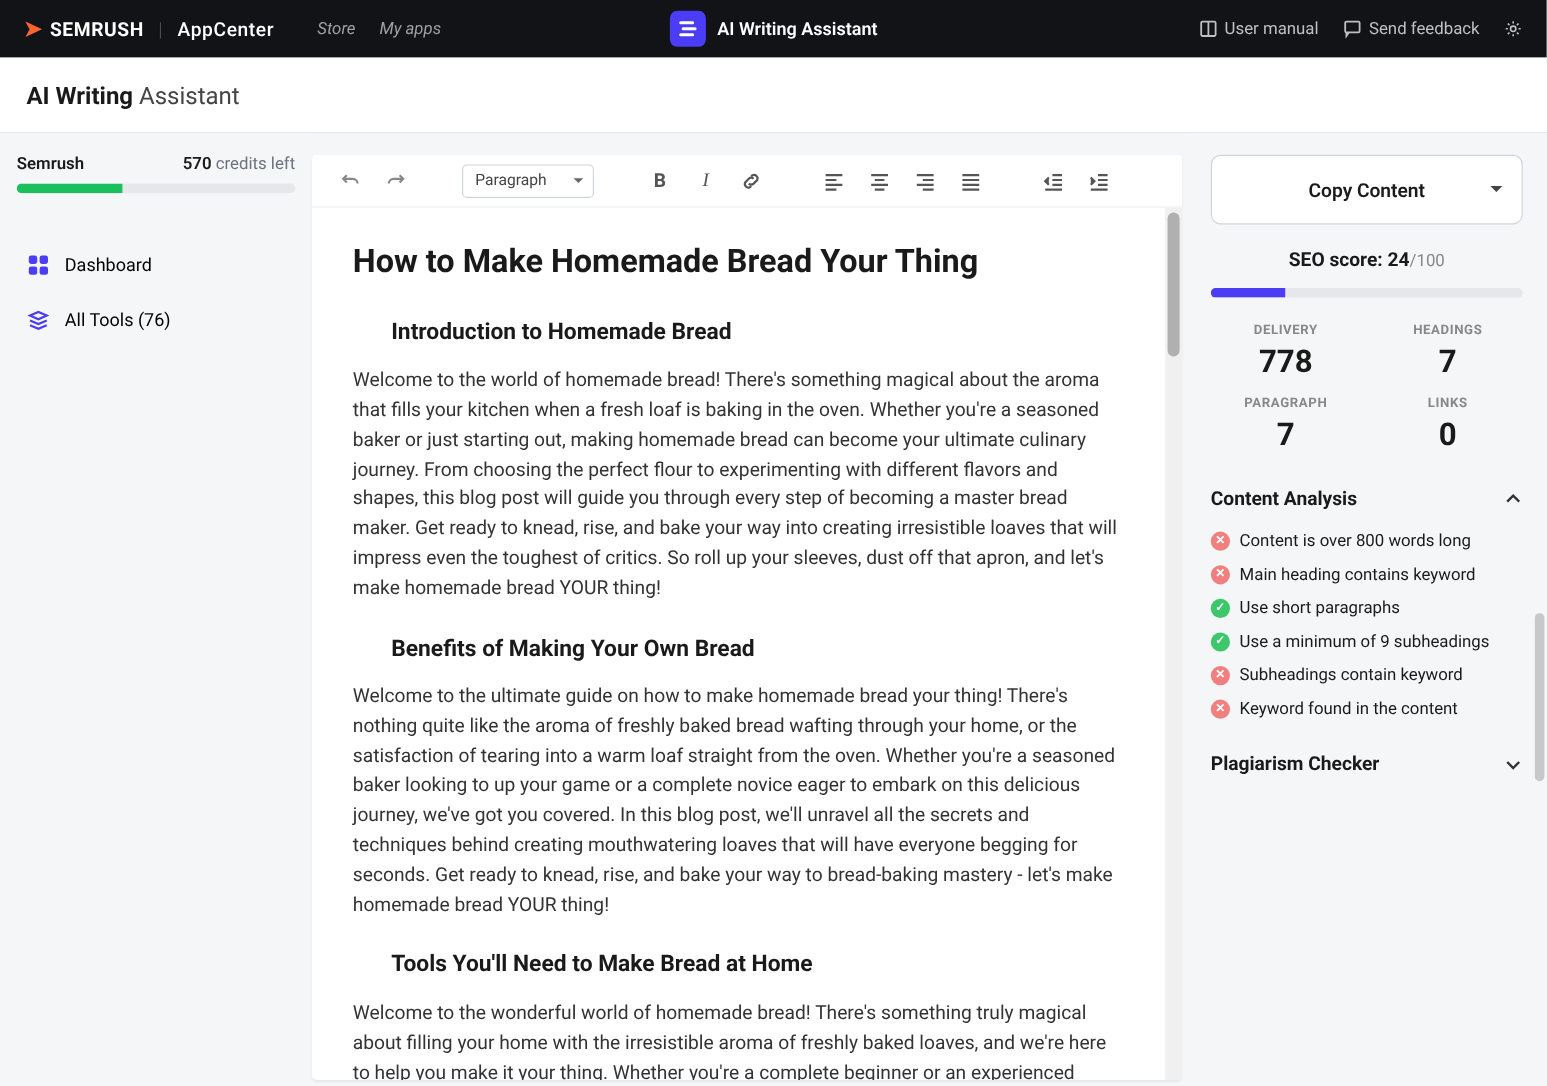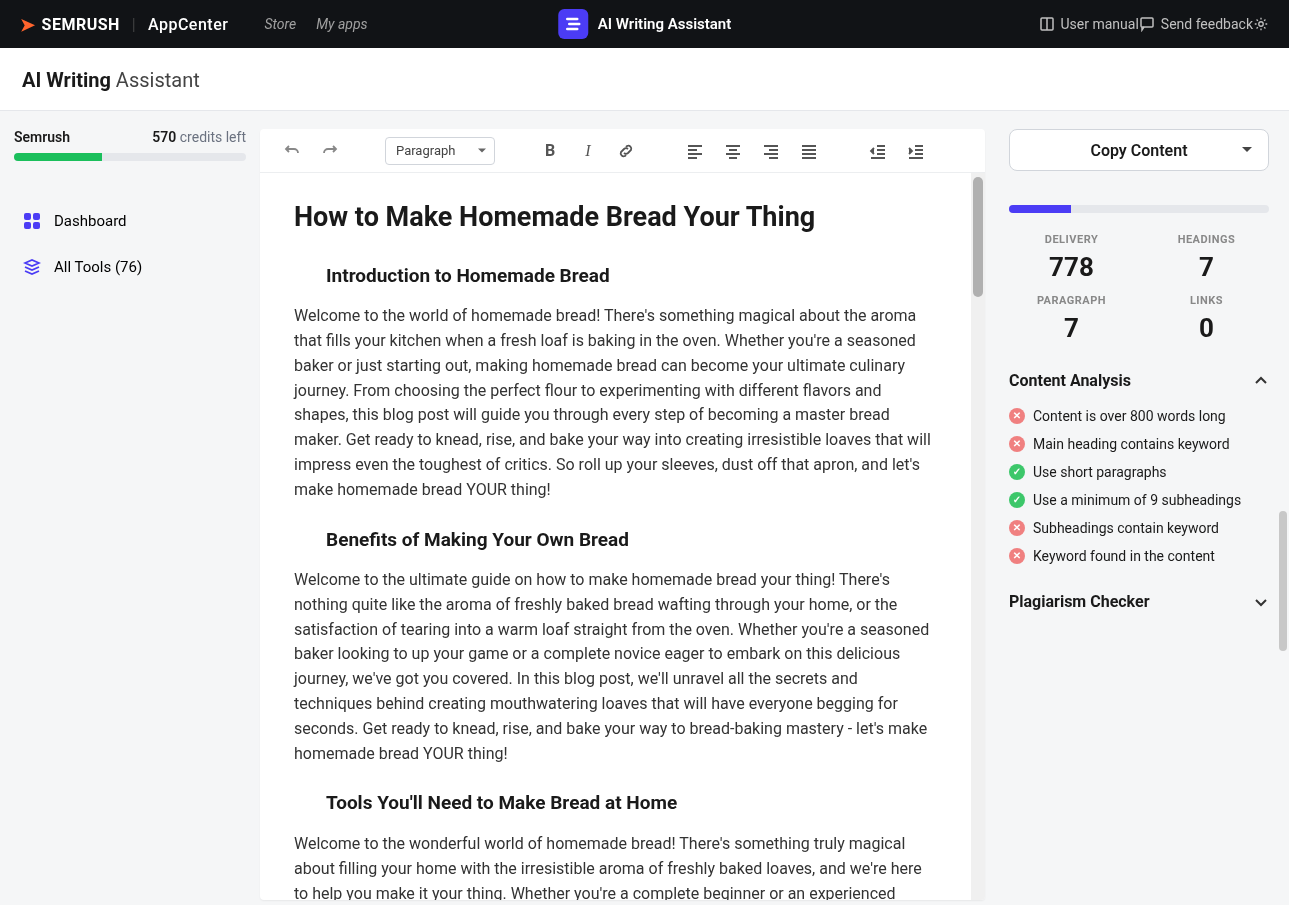--- a/index.html
+++ b/index.html
@@ -9,21 +9,21 @@
   .topbar { background: #111316; color: #fff; height: 48px; display: flex; align-items: center; padding: 0 20px; gap: 16px; }
   .brand { display: flex; align-items: center; gap: 6px; font-weight: 700; font-size: 16px; letter-spacing: 0.5px; }
   .brand .fire { color: #ff642d; font-size: 18px; }
   .brand .divider { color: #555; margin: 0 6px; font-weight: 300; }
   .brand .appcenter { font-weight: 500; }
   .topnav { display: flex; gap: 20px; margin-left: 20px; font-style: italic; }
   .topnav a { color: #a0a0a0; text-decoration: none; font-size: 14px; }
   .topcenter { position: absolute; left: 50%; transform: translateX(-50%); display: flex; align-items: center; gap: 10px; }
   .appicon { width: 30px; height: 30px; background: #4b3cf5; border-radius: 6px; display: flex; align-items: center; justify-content: center; color: #fff; font-weight: 700; font-size: 16px; }
   .appname { color: #fff; font-weight: 600; font-size: 15px; }
-  .topright { margin-left: auto; display: flex; align-items: flex-end; color: #c0c0c0; font-size: 14px; }
+  .topright { margin-left: auto; display: flex; align-items: flex-end; gap: 20px; color: #c0c0c0; font-size: 14px; }
   .topright .item { display: flex; align-items: center; gap: 6px; cursor: pointer; }
   .icon16 { width: 16px; height: 16px; display: inline-flex; align-items: center; justify-content: center; }
   
   
   .subheader { background: #fff; border-bottom: 1px solid #e5e7eb; padding: 20px 22px 18px; }
   .subheader .title { font-size: 20px; }
   .subheader .title .strong { font-weight: 700; }
   .subheader .title .light { font-weight: 400; color: #444; }
   
   
@@ -55,21 +55,21 @@
   .editor-body h1 { font-size: 27px; font-weight: 700; margin-bottom: 22px; color: #1a1a1a; }
   .editor-body h2 { font-size: 19px; font-weight: 700; margin-bottom: 14px; margin-top: 22px; color: #1a1a1a; margin-left: 32px; }
   .editor-body p { margin-bottom: 16px; }
   
   .editor-scroll-wrap { position: relative; flex: 1; display: flex; overflow: hidden; justify-content: flex-end; }
   .fake-scrollbar { width: 14px; background: #f0f0f0; position: relative; }
   .fake-thumb { position: absolute; top: 4px; left: 2px; right: 2px; height: 120px; background: #b0b0b0; border-radius: 6px; }
   
   
   .rightpanel { width: 300px; padding: 18px 20px 0 20px; background: #f5f6f7; display: flex; flex-direction: column; gap: 20px; overflow-y: auto; position: relative; }
-  .copy-btn { background: #fff; border: 1px solid #d1d5db; border-radius: 8px; height: 42px; display: flex; align-items: center; justify-content: center; gap: 8px; font-size: 16px; font-weight: 600; cursor: pointer; position: relative; }
+  .copy-btn { background: #fff; border: 1px solid #d1d5db; border-radius: 8px; height: 58px; display: flex; align-items: center; justify-content: center; gap: 8px; font-size: 16px; font-weight: 600; cursor: pointer; position: relative; }
   .copy-btn::after { content: ''; position: absolute; right: 16px; top: 50%; transform: translateY(-30%); border: 5px solid transparent; border-top-color: #444; }
   
   .seo-score { text-align: center; }
   .seo-score .label { font-size: 16px; font-weight: 700; }
   .seo-score .max { color: #888; font-weight: 400; font-size: 14px; }
   .score-bar { height: 8px; background: #e5e7eb; border-radius: 4px; overflow: hidden; margin-top: 14px; }
   .score-bar .fill { height: 100%; background: #4b3cf5; width: 24%; }
   
   .metrics { display: grid; grid-template-columns: 1fr 1fr; gap: 12px 10px; text-align: center; }
   .metric .mlabel { font-size: 11px; font-weight: 700; color: #888; letter-spacing: 0.5px; margin-bottom: 6px; }
@@ -279,20 +279,23 @@
       </div>
     </div>
   </div>
 
   <div class="rightpanel">
     <div class="copy-btn">
       <span>Copy Content</span>
     </div>
 
     <div class="seo-score">
+      <div>
+        <span class="label">SEO score: </span><span class="label">24</span><span class="max">/100</span>
+      </div>
       <div class="score-bar">
         <div class="fill"></div>
       </div>
     </div>
 
     <div class="metrics">
       <div class="metric">
         <div class="mlabel">DELIVERY</div>
         <div class="mval">778</div>
       </div>

